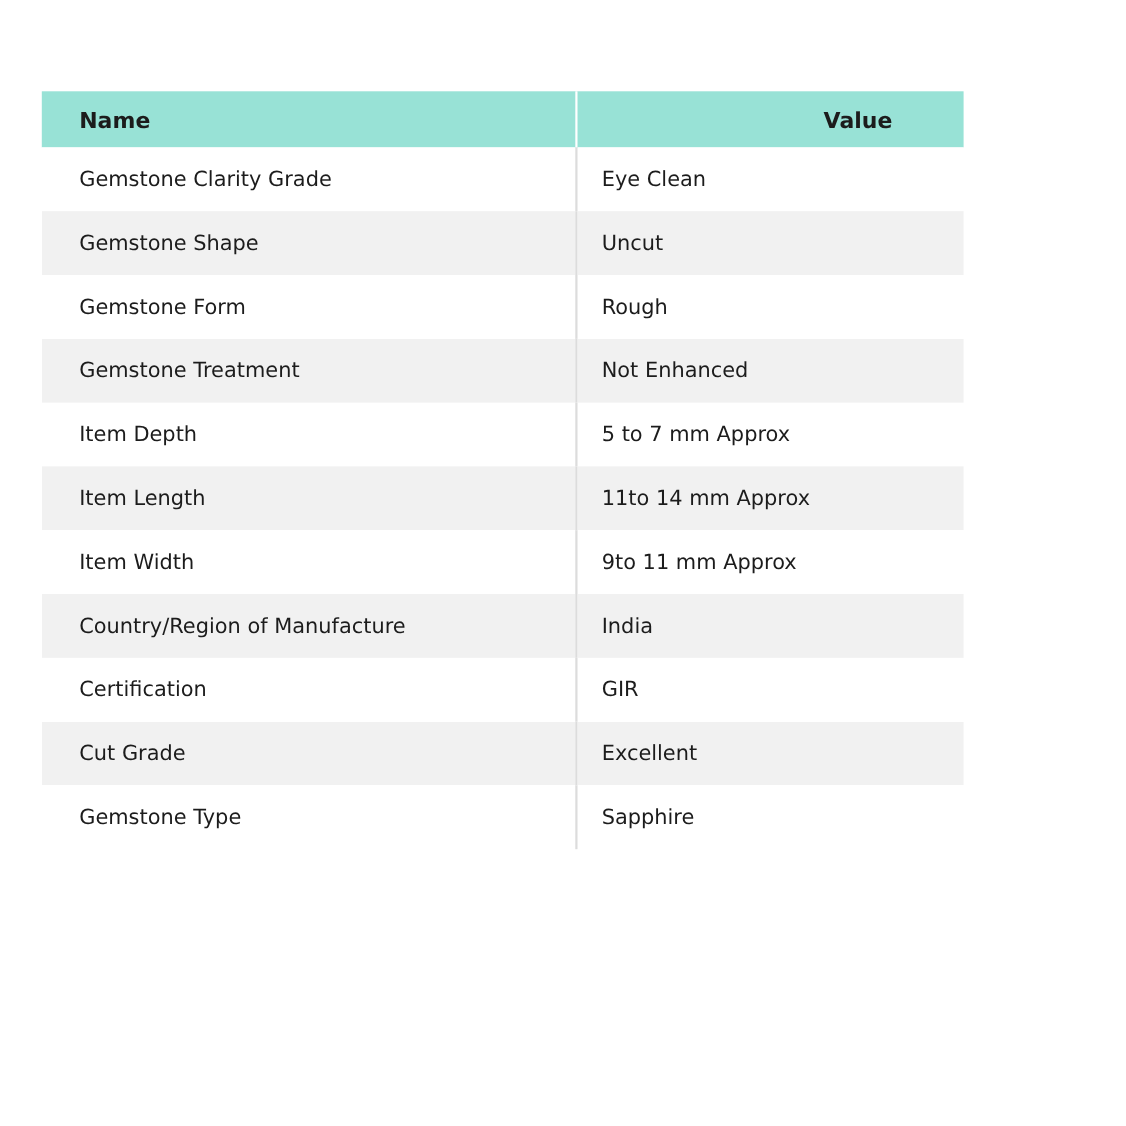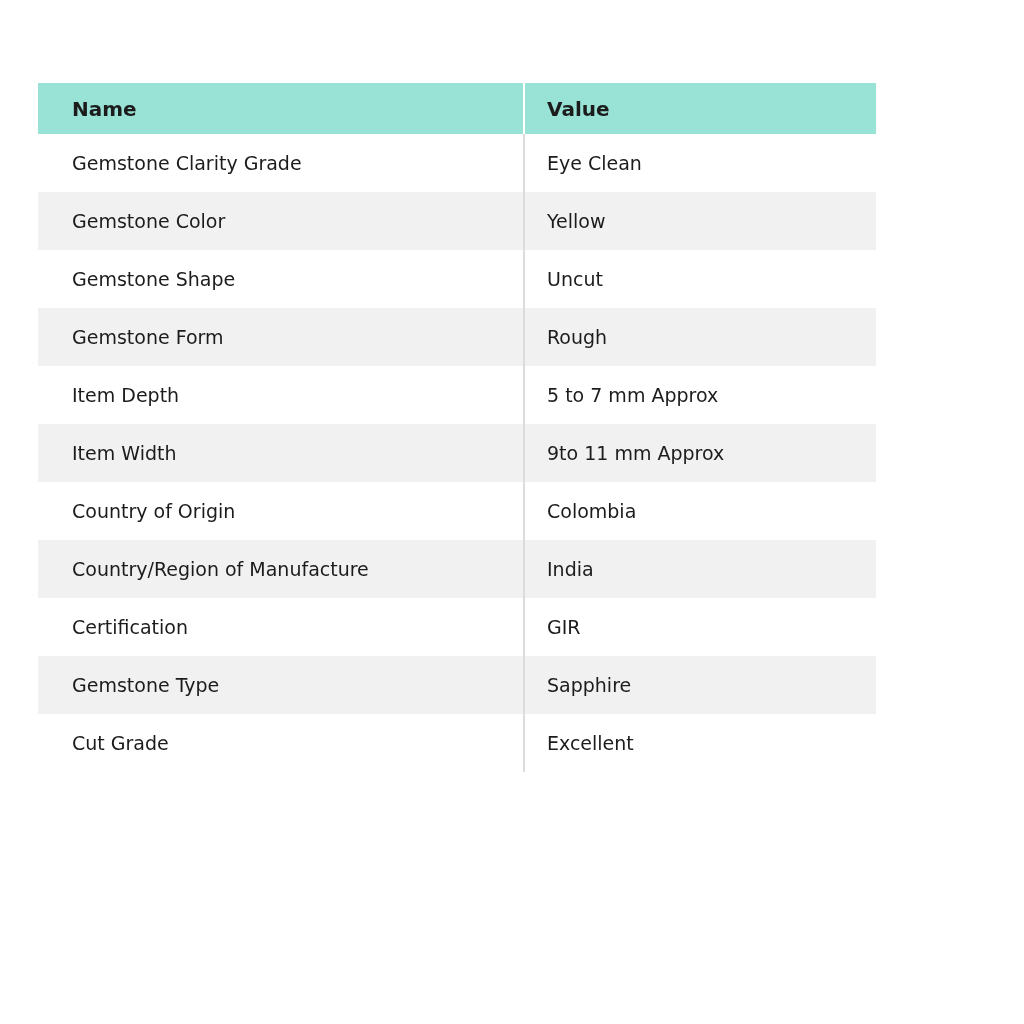--- a/index.html
+++ b/index.html
@@ -28,21 +28,21 @@
   table.specs col.c-value { width: 477px; }
   table.specs th {
     background: #98e2d6;
     height: 51px;
     text-align: left;
     vertical-align: middle;
     font-size: 20px;
     font-weight: 600;
     padding: 0 0 0 34px;
   }
-  table.specs th:last-child { padding-left: 22px; }
+  table.specs th:last-child { padding-left: 34px; text-align: center; }
   table.specs th:first-child { border-right: 2px solid #ffffff; }
   table.specs td {
     height: 58px;
     vertical-align: middle;
     padding: 0 0 0 34px;
     font-weight: 400;
     white-space: nowrap;
     overflow: hidden;
   }
   table.specs td:last-child { padding-left: 22px; }
@@ -64,68 +64,68 @@
         <th>Name</th>
         <th>Value</th>
       </tr>
     </thead>
     <tbody>
   <tr>
     <td>Gemstone Clarity Grade</td>
     <td>Eye Clean</td>
   </tr>
 
-  <tr>
-    <td>Gemstone Color</td>
-    <td>Yellow</td>
-  </tr>
 
   <tr>
     <td>Gemstone Shape</td>
     <td>Uncut</td>
   </tr>
 
   <tr>
     <td>Gemstone Form</td>
     <td>Rough</td>
   </tr>
 
+  <tr>
+    <td>Gemstone Treatment</td>
+    <td>Not Enhanced</td>
+  </tr>
 
   <tr>
     <td>Item Depth</td>
     <td>5 to 7 mm Approx</td>
   </tr>
 
+  <tr>
+    <td>Item Length</td>
+    <td>11to 14 mm Approx</td>
+  </tr>
 
   <tr>
     <td>Item Width</td>
     <td>9to 11 mm Approx</td>
   </tr>
 
 
-  <tr>
-    <td>Country of Origin</td>
-    <td>Colombia</td>
-  </tr>
 
   <tr>
     <td>Country/Region of Manufacture</td>
     <td>India</td>
   </tr>
 
   <tr>
     <td>Certification</td>
     <td>GIR</td>
   </tr>
 
   <tr>
-    <td>Gemstone Type</td>
-    <td>Sapphire</td>
+    <td>Cut Grade</td>
+    <td>Excellent</td>
   </tr>
 
   <tr>
-    <td>Cut Grade</td>
-    <td>Excellent</td>
+    <td>Gemstone Type</td>
+    <td>Sapphire</td>
   </tr>
 
 </tbody>
   </table>
 </div>
 
 </body></html>

